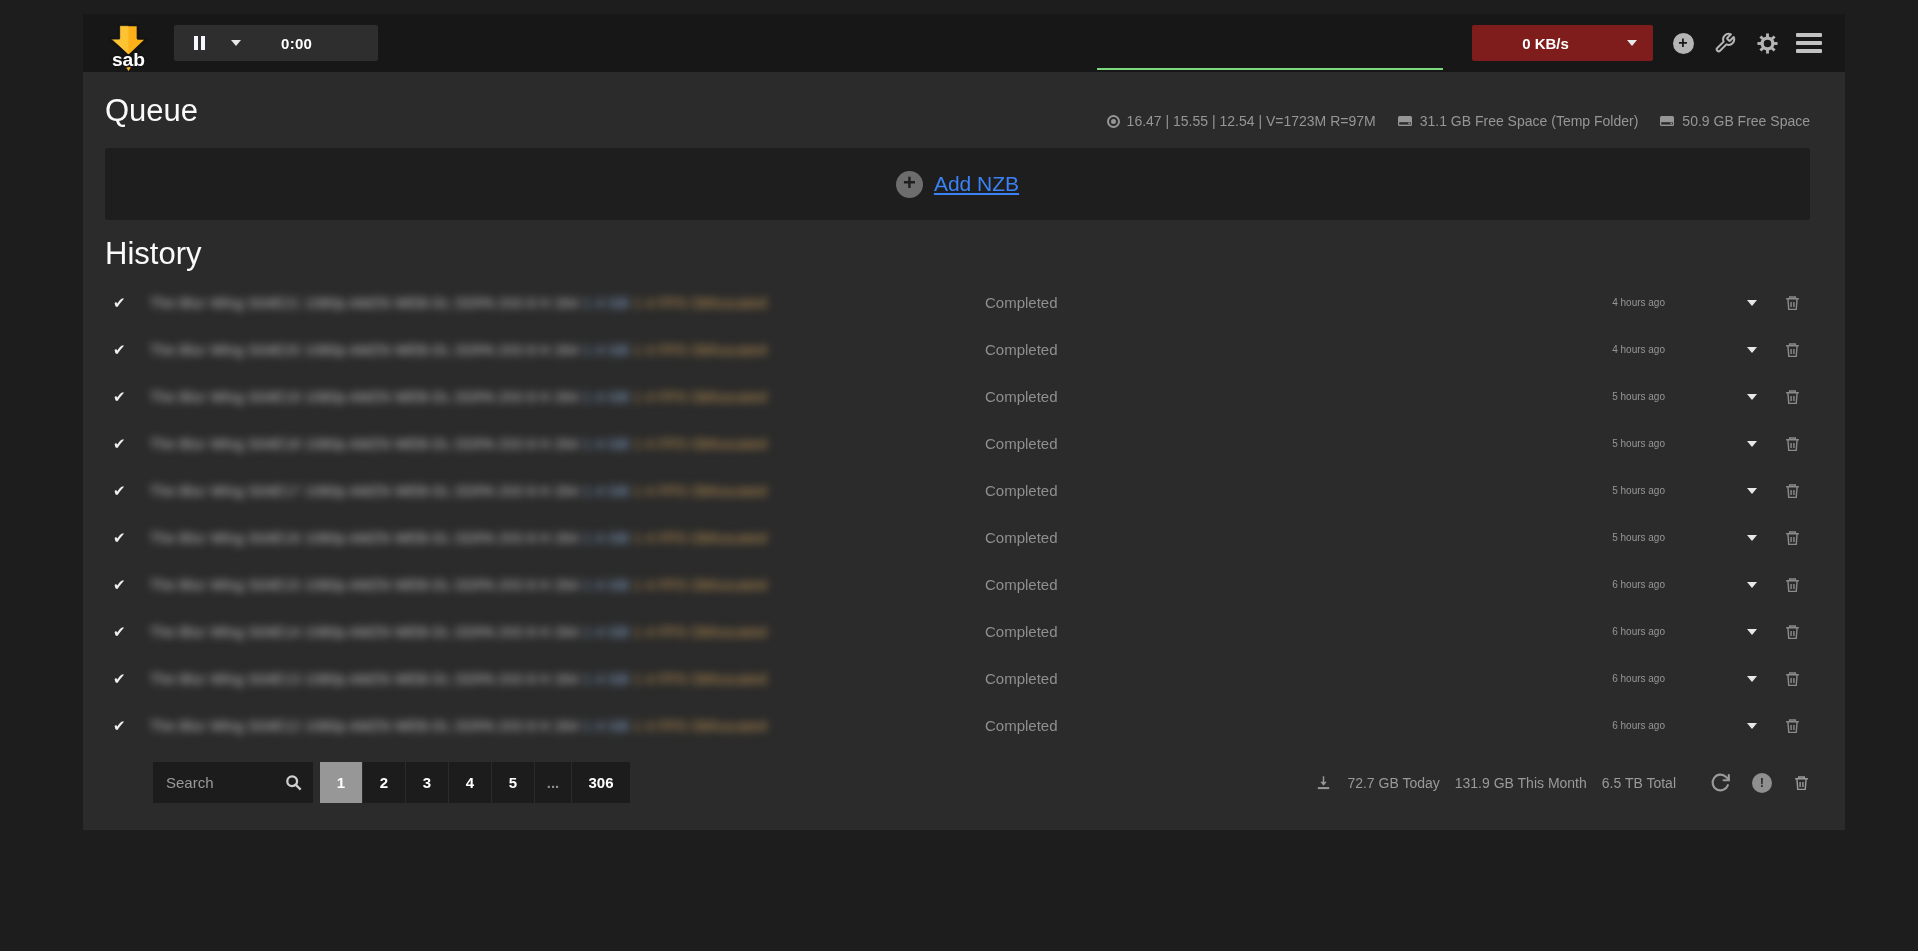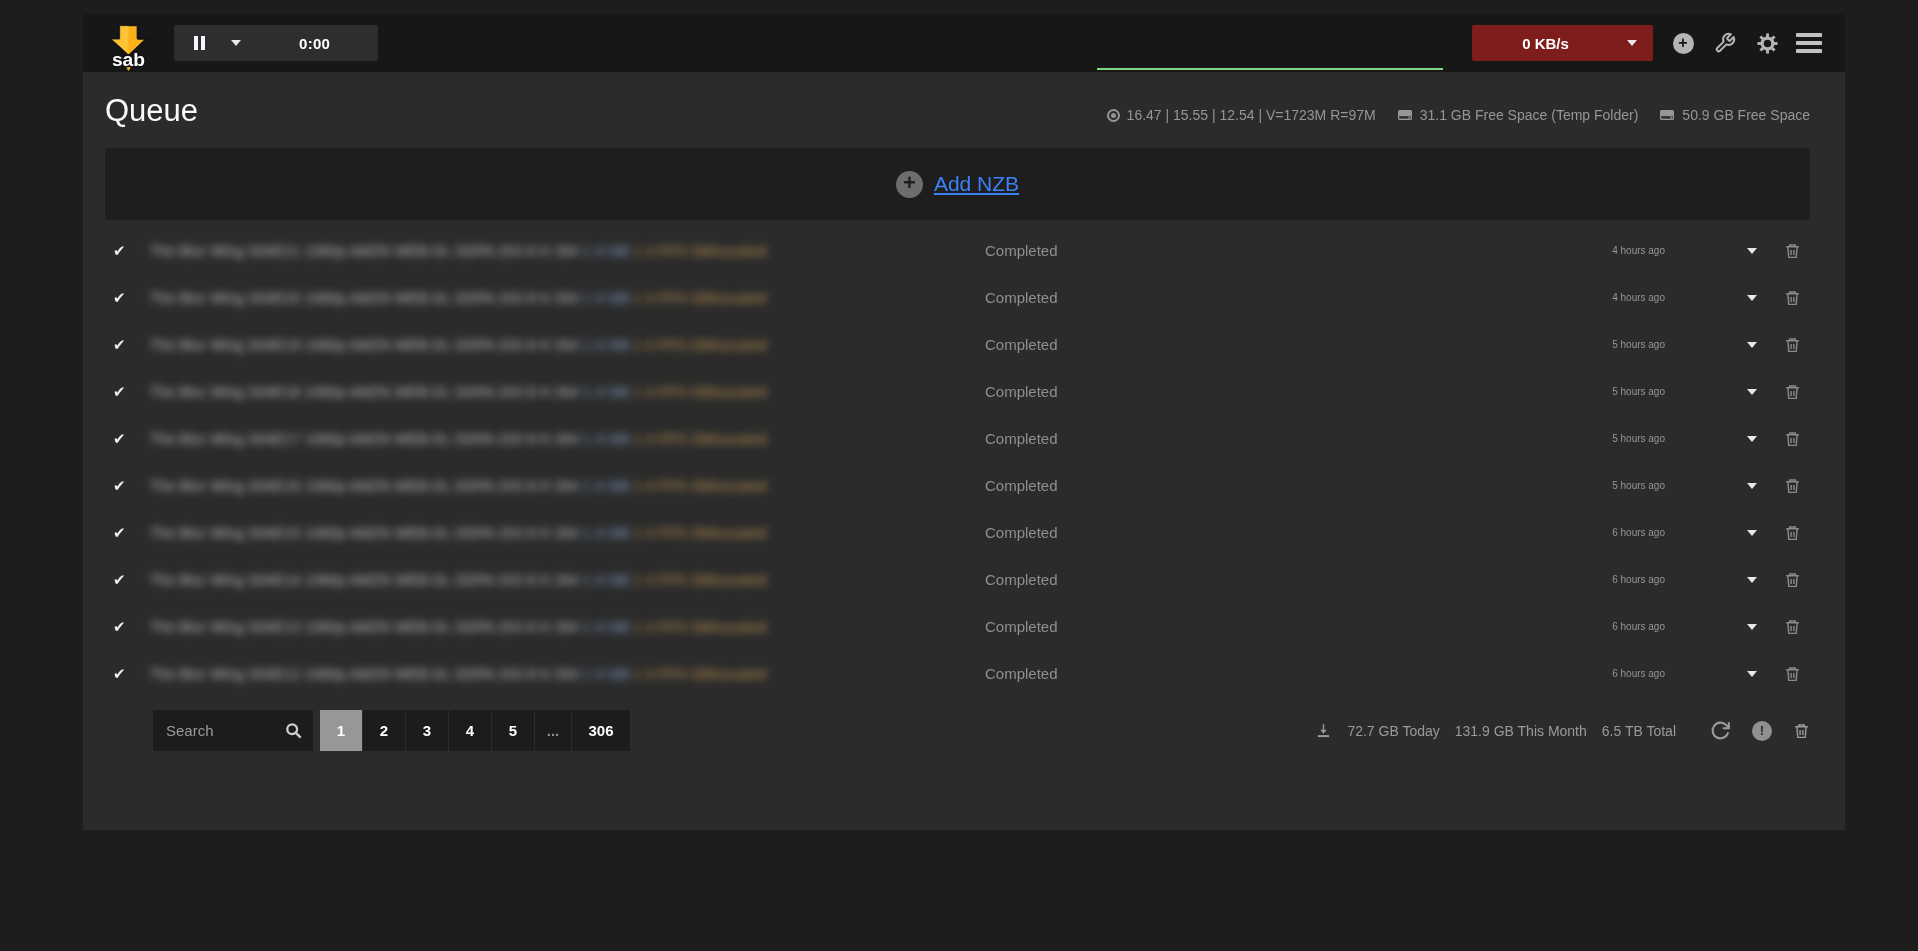--- a/index.html
+++ b/index.html
@@ -3,40 +3,40 @@
 <meta charset="utf-8">
 <style>
   * { margin:0; padding:0; box-sizing:border-box; }
   html,body { width:1918px; height:951px; background:#1d1d1d; font-family:"Liberation Sans", sans-serif; overflow:hidden; }
   #screen { position:relative; width:1918px; height:951px; background:#1d1d1d; }
   #app { position:absolute; left:83px; top:14px; width:1762px; height:816px; background:#2b2b2b; }
 
   
   .topbar { position:relative; height:58px; background:#171717; display:flex; align-items:center; padding:0 24px 0 22px; }
   .logo { width:47px; height:50px; margin-top:8px; flex:0 0 auto; }
-  .ctrl-group { margin-left:22px; width:204px; height:36px; background:#2e2e2e; border-radius:2px; display:flex; align-items:center; padding-left:20px;gap:18px; }
+  .ctrl-group { margin-left:22px; width:204px; height:36px; background:#2e2e2e; border-radius:2px; display:flex; align-items:center; padding-left:20px; }
   .pause-btn { display:flex; align-items:center; cursor:pointer; }
   .pause-bars { display:flex; gap:3px; }
   .pause-bars i { display:block; width:4px; height:14px; background:#f5f6ff; }
   .caret { width:0; height:0; border-left:5px solid transparent; border-right:5px solid transparent; border-top:6px solid #e8e8e8; display:inline-block; }
   .pause-caret { margin-left:26px; }
   .timer { margin-left:40px; color:#fff; font-size:15px; font-weight:bold; letter-spacing:.3px; }
   .spacer { flex:1; }
   .sparkline { position:absolute; left:1014px; bottom:2px; width:346px; height:2px; background:#7dd87f; }
   .speed-btn { width:181px; height:36px; background:#7f1d1d; border-radius:2px; display:flex; align-items:center; justify-content:center; position:relative; cursor:pointer; }
   .speed-label { color:#fff; font-size:15px; font-weight:bold; margin-right:34px; }
   .speed-caret { position:absolute; right:16px; top:15px; }
   .tb-icon { width:24px; height:24px; margin-left:18px; display:flex; align-items:center; justify-content:center; color:#b5b5b5; cursor:pointer; }
   .plus-circle { width:21px; height:21px; border-radius:50%; background:#b5b5b5; color:#161616; font-size:16px; font-weight:bold; display:flex; align-items:center; justify-content:center; line-height:1; }
   .burger { display:flex; flex-direction:column; gap:4px; }
   .burger i { display:block; width:26px; height:4px; background:#c2c2c2; border-radius:1px; }
 
   
   .content { padding:0 35px 0 22px; }
-  .section-head { display:flex; align-items:center; margin-top:21px; }
+  .section-head { display:flex; align-items:flex-end; margin-top:21px; }
   .h1 { font-size:31px; color:#fafafa; font-weight:400; line-height:36px; }
   .queue-stats { margin-left:auto; display:flex; align-items:center; gap:7px; color:#969696; font-size:14px; margin-top:8px; }
   .target-icon { width:13px; height:13px; border:2px solid #969696; border-radius:50%; position:relative; display:inline-block; }
   .target-icon::after { content:""; position:absolute; left:50%; top:50%; width:5px; height:5px; margin:-2.5px 0 0 -2.5px; border-radius:50%; background:#969696; }
   .hdd-icon { margin-left:14px; color:#969696; display:flex; align-items:center; }
   .italic { }
 
   .add-nzb { margin-top:19px; height:72px; background:#1e1e1e; border-radius:3px; display:flex; align-items:center; justify-content:center; gap:11px; cursor:pointer; }
   .add-nzb-plus { width:27px; height:27px; border-radius:50%; background:#6d6d6d; color:#1e1e1e; font-size:22px; font-weight:bold; display:flex; align-items:center; justify-content:center; line-height:1; padding-bottom:2px; }
   .add-nzb-text { color:#3b82f6; font-size:21px;text-decoration:underline; }
@@ -160,20 +160,23 @@
           </span>
           <span>50.9 GB Free Space</span>
         </div>
       </div>
 
       <div class="add-nzb">
         <span class="add-nzb-plus">+</span>
         <span class="add-nzb-text">Add NZB</span>
       </div>
 
+      <div class="section-head history-head">
+        <div class="h1">History</div>
+      </div>
 
       <div class="hrows" id="history-rows">
         <div class="hrow">
           <span class="check">✔</span>
           <span class="hname">
             <span class="np a">The Blur Wlng S04E21 1080p AMZN WEB-DL DDPA 203 8 H 264 </span>
             <span class="np b">1 4 GB </span>
             <span class="np c">1 4 FPS Obfuscated </span>
           </span>
           <span class="hstatus">Completed </span>

